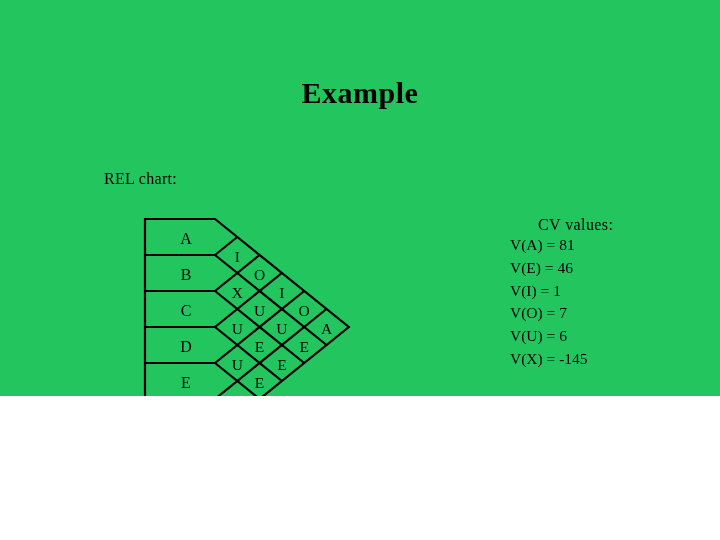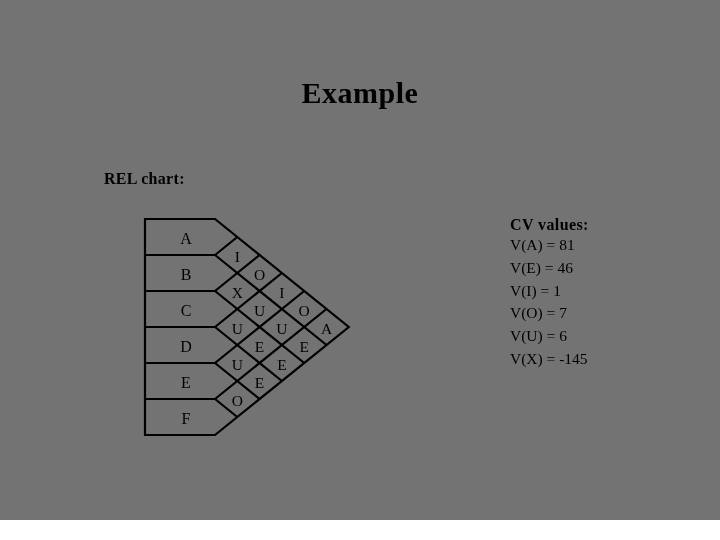--- a/index.html
+++ b/index.html
@@ -3,22 +3,22 @@
 <meta charset="utf-8">
 <style>
   html, body {
     margin: 0;
     padding: 0;
     background: #ffffff;
   }
   .slide {
     position: relative;
     width: 720px;
-    height: 520px;
-    background: #737373;
+    height: 396px;
+    background: #22c55e;
     overflow: hidden;
     color: #000000;
     font-family: "Liberation Serif", "DejaVu Serif", serif;
   }
   .title {
     position: absolute;
     left: 0;
     right: 0;
     top: 76px;
     margin: 0;
@@ -26,21 +26,21 @@
     font-family: "Liberation Serif", "DejaVu Serif", serif;
     font-size: 30px;
     font-weight: bold;
     letter-spacing: 0.5px;
   }
   .rel-label {
     position: absolute;
     left: 104px;
     top: 170px;
     font-size: 16px;
-    font-weight: bold;
+    font-weight: normal;
     letter-spacing: 0.3px;
   }
   .rel-chart-svg {
     position: absolute;
     left: 0;
     top: 0;
     width: 720px;
     height: 540px;
   }
   .dept-label {
@@ -53,22 +53,23 @@
     font-size: 15.5px;
     fill: #000000;
   }
   .cv-block {
     position: absolute;
     left: 510px;
     top: 216px;
   }
   .cv-heading {
     font-size: 16px;
-    font-weight: bold;
+    font-weight: normal;
     letter-spacing: 0.4px;
+    margin-left: 28px;
   }
   .cv-list {
   }
   .cv-item {
     font-size: 15.5px;
     line-height: 22.8px;
     white-space: pre;
   }
   .footer {
     position: absolute;

